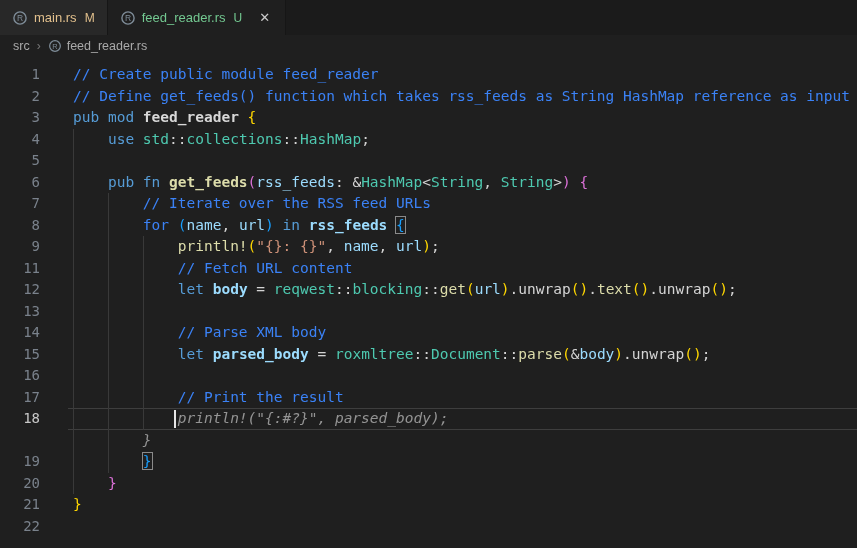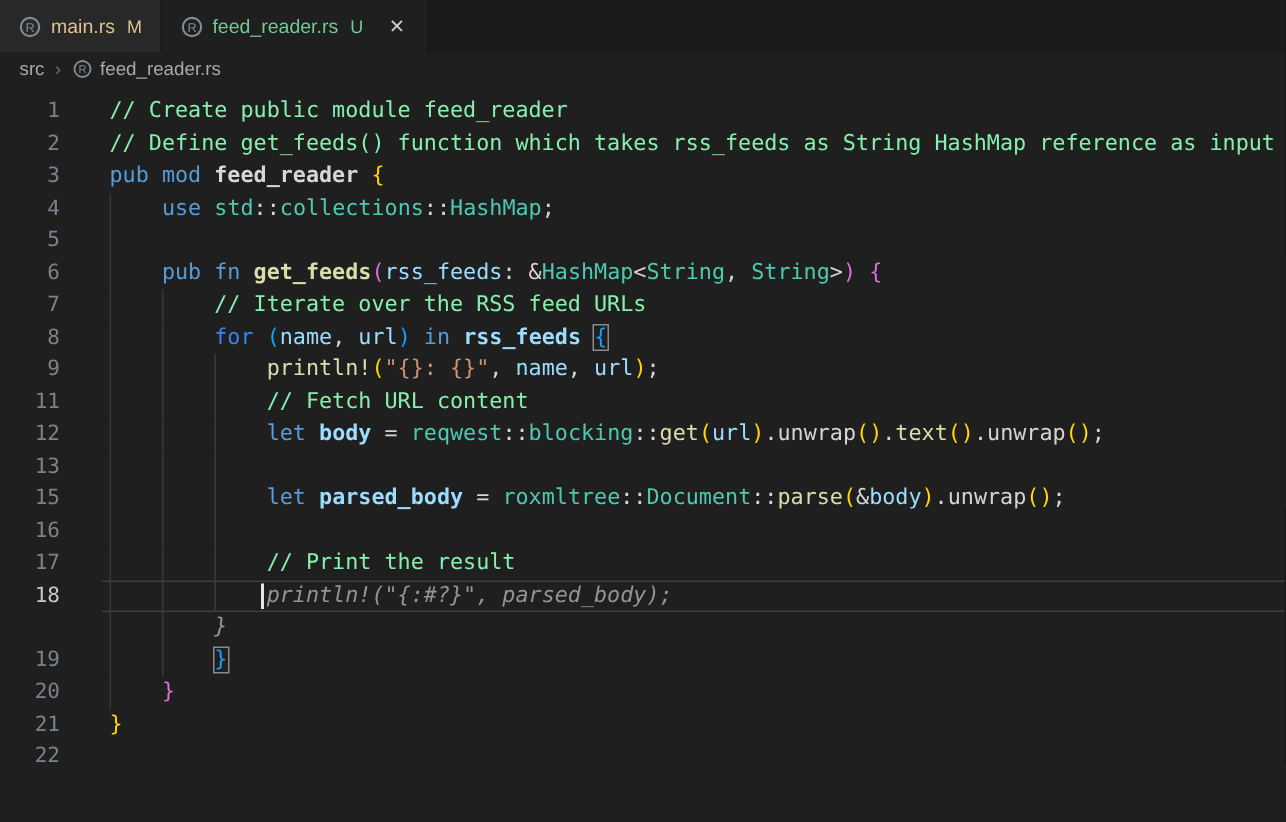--- a/index.html
+++ b/index.html
@@ -40,21 +40,21 @@
   }
   .lnum.act { color:#c8c8c8; }
   .code { position:absolute; left:73px; top:0; }
   .guide { position:absolute; top:0; bottom:0; width:1px; background:#393939; }
   .curline {
     position:absolute; left:68px; right:0; top:0; bottom:0;
     border-top:1px solid #3e3e3e; border-bottom:1px solid #3e3e3e; pointer-events:none;
   }
   .cursor { position:absolute; top:2px; width:1.5px; height:17.5px; background:#e6e6e6; }
   
-  .cm  { color:#86efac; }
+  .cm  { color:#3b82f6; }
   .kw  { color:#569CD6;margin-top:16px; }
   .ct  { color:#3b82f6; }
   .ty  { color:#4EC9B0; }
   .fnc { color:#DCDCAA; }
   .fncb{ color:#DCDCAA; font-weight:bold; }
   .vr  { color:#9CDCFE; }
   .vrb { color:#9CDCFE; font-weight:bold; }
   .pl  { color:#d4d4d4; }
   .plb { color:#d8d8d8; font-weight:bold; }
   .s   { color:#CE9178; }
@@ -106,20 +106,21 @@
       <div class="row"><div class="lnum">3</div><span class="code"><span class="kw">pub mod </span><span class="plb">feed_reader</span><span class="pl"> </span><span class="b1">{</span></span></div>
       <div class="row"><div class="guide" style="left: 73px;"></div><div class="lnum">4</div><span class="code"><span class="pl">    </span><span class="kw">use</span><span class="pl"> </span><span class="ty">std</span><span class="pl">::</span><span class="ty">collections</span><span class="pl">::</span><span class="ty">HashMap</span><span class="pl">;</span></span></div>
       <div class="row"><div class="guide" style="left: 73px;"></div><div class="lnum">5</div><span class="code"></span></div>
       <div class="row"><div class="guide" style="left: 73px;"></div><div class="lnum">6</div><span class="code"><span class="pl">    </span><span class="kw">pub fn </span><span class="fncb">get_feeds</span><span class="b2">(</span><span class="vr">rss_feeds</span><span class="pl">: &amp;</span><span class="ty">HashMap</span><span class="pl">&lt;</span><span class="ty">String</span><span class="pl">, </span><span class="ty">String</span><span class="pl">&gt;</span><span class="b2">)</span><span class="pl"> </span><span class="b2">{</span></span></div>
       <div class="row"><div class="guide" style="left: 73px;"></div><div class="guide" style="left: 108px;"></div><div class="lnum">7</div><span class="code"><span class="pl">        </span><span class="cm">// Iterate over the RSS feed URLs</span></span></div>
       <div class="row"><div class="guide" style="left: 73px;"></div><div class="guide" style="left: 108px;"></div><div class="lnum">8</div><span class="code"><span class="pl">        </span><span class="ct">for</span><span class="pl"> </span><span class="b3">(</span><span class="vr">name</span><span class="pl">, </span><span class="vr">url</span><span class="b3">)</span><span class="pl"> </span><span class="kw">in</span><span class="pl"> </span><span class="vrb">rss_feeds</span><span class="pl"> </span><span class="b3 box">{</span></span></div>
       <div class="row"><div class="guide" style="left: 73px;"></div><div class="guide" style="left: 108px;"></div><div class="guide" style="left: 143px;"></div><div class="lnum">9</div><span class="code"><span class="pl">            </span><span class="fnc">println!</span><span class="b1">(</span><span class="s">"{}: {}"</span><span class="pl">, </span><span class="vr">name</span><span class="pl">, </span><span class="vr">url</span><span class="b1">)</span><span class="pl">;</span></span></div>
       <div class="row"><div class="guide" style="left: 73px;"></div><div class="guide" style="left: 108px;"></div><div class="guide" style="left: 143px;"></div><div class="lnum">11</div><span class="code"><span class="pl">            </span><span class="cm">// Fetch URL content</span></span></div>
       <div class="row"><div class="guide" style="left: 73px;"></div><div class="guide" style="left: 108px;"></div><div class="guide" style="left: 143px;"></div><div class="lnum">12</div><span class="code"><span class="pl">            </span><span class="kw">let</span><span class="pl"> </span><span class="vrb">body</span><span class="pl"> = </span><span class="ty">reqwest</span><span class="pl">::</span><span class="ty">blocking</span><span class="pl">::</span><span class="fnc">get</span><span class="b1">(</span><span class="vr">url</span><span class="b1">)</span><span class="pl">.unwrap</span><span class="b1">()</span><span class="pl">.</span><span class="fnc">text</span><span class="b1">()</span><span class="pl">.unwrap</span><span class="b1">()</span><span class="pl">;</span></span></div>
       <div class="row"><div class="guide" style="left: 73px;"></div><div class="guide" style="left: 108px;"></div><div class="guide" style="left: 143px;"></div><div class="lnum">13</div><span class="code"></span></div>
+      <div class="row"><div class="guide" style="left: 73px;"></div><div class="guide" style="left: 108px;"></div><div class="guide" style="left: 143px;"></div><div class="lnum">14</div><span class="code"><span class="pl">            </span><span class="cm">// Parse XML body</span></span></div>
       <div class="row"><div class="guide" style="left: 73px;"></div><div class="guide" style="left: 108px;"></div><div class="guide" style="left: 143px;"></div><div class="lnum">15</div><span class="code"><span class="pl">            </span><span class="kw">let</span><span class="pl"> </span><span class="vrb">parsed_body</span><span class="pl"> = </span><span class="ty">roxmltree</span><span class="pl">::</span><span class="ty">Document</span><span class="pl">::</span><span class="fnc">parse</span><span class="b1">(</span><span class="pl">&amp;</span><span class="vr">body</span><span class="b1">)</span><span class="pl">.unwrap</span><span class="b1">()</span><span class="pl">;</span></span></div>
       <div class="row"><div class="guide" style="left: 73px;"></div><div class="guide" style="left: 108px;"></div><div class="guide" style="left: 143px;"></div><div class="lnum">16</div><span class="code"></span></div>
       <div class="row"><div class="guide" style="left: 73px;"></div><div class="guide" style="left: 108px;"></div><div class="guide" style="left: 143px;"></div><div class="lnum">17</div><span class="code"><span class="pl">            </span><span class="cm">// Print the result</span></span></div>
       <div class="row"><div class="curline"></div><div class="guide" style="left: 73px;"></div><div class="guide" style="left: 108px;"></div><div class="guide" style="left: 143px;"></div><div class="lnum act">18</div><span class="code"><span class="pl">            </span><span class="gh">println!("{:#?}", parsed_body);</span></span><div class="cursor" style="left: 174px;"></div></div>
       <div class="row"><div class="guide" style="left: 73px;"></div><div class="guide" style="left: 108px;"></div><span class="code"><span class="pl">        </span><span class="gh">}</span></span></div>
       <div class="row"><div class="guide" style="left: 73px;"></div><div class="guide" style="left: 108px;"></div><div class="lnum">19</div><span class="code"><span class="pl">        </span><span class="b3 box">}</span></span></div>
       <div class="row"><div class="guide" style="left: 73px;"></div><div class="lnum">20</div><span class="code"><span class="pl">    </span><span class="b2">}</span></span></div>
       <div class="row"><div class="lnum">21</div><span class="code"><span class="b1">}</span></span></div>
       <div class="row"><div class="lnum">22</div><span class="code"></span></div>
     </div>

